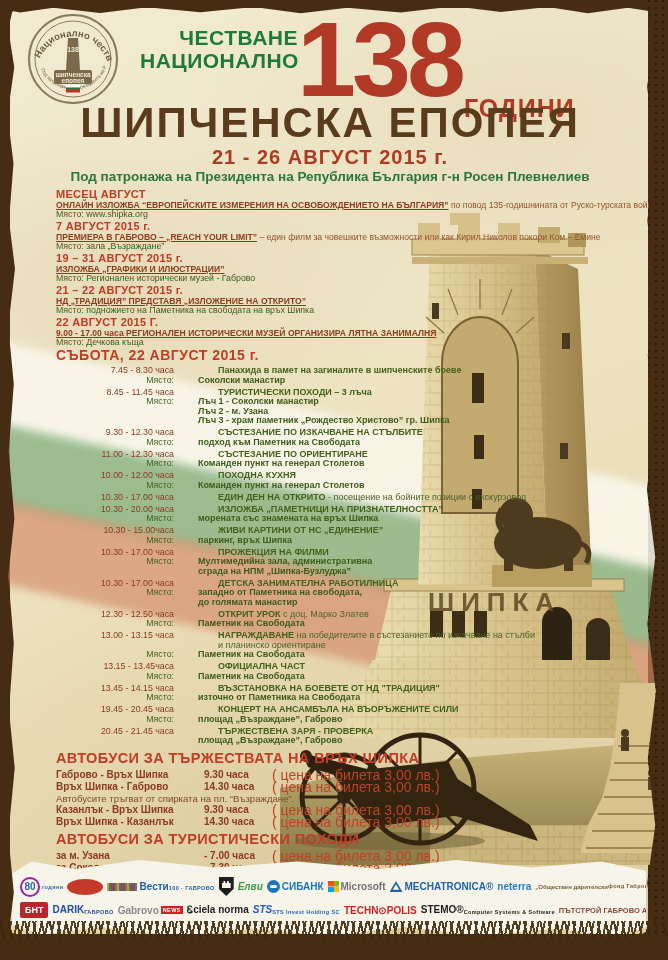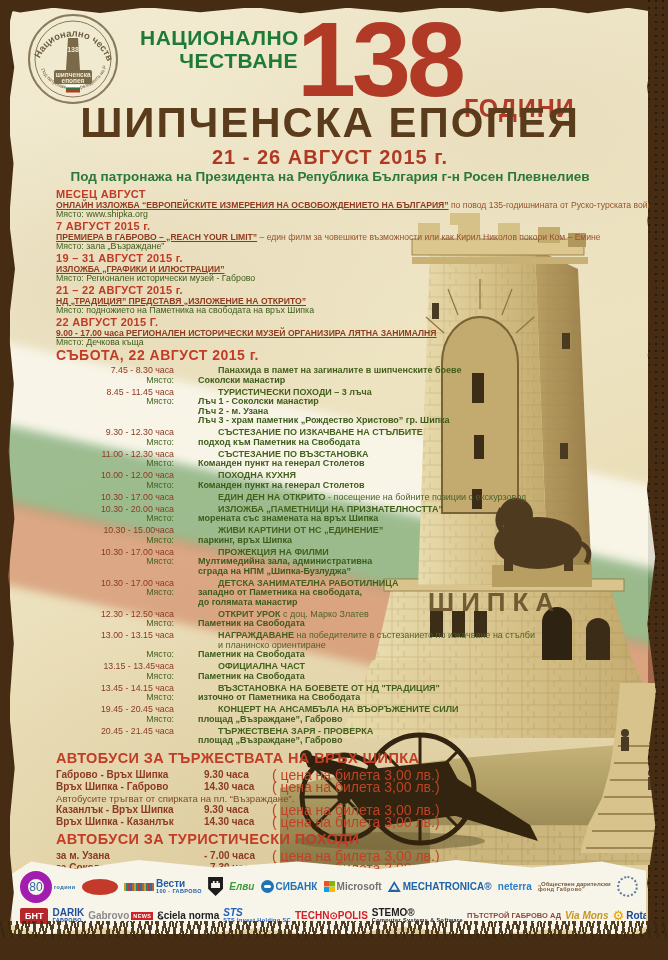--- a/index.html
+++ b/index.html
@@ -69,32 +69,32 @@
   .bus-note{font-size:9.6px;line-height:11px;color:#7c4c25;}
   
   .monument{position:absolute;left:280px;top:213px;width:388px;height:652px;z-index:5;}
   
   .sponsors{position:absolute;left:12px;right:22px;top:860px;height:76px;z-index:30;background:#f7f4ea;
     border-radius:6px;clip-path:polygon(0 18%,3% 2%,10% 12%,20% 0,32% 10%,45% 2%,58% 12%,70% 0,82% 10%,93% 2%,100% 14%,100% 88%,95% 100%,86% 90%,74% 100%,62% 88%,50% 100%,38% 90%,26% 100%,14% 88%,5% 98%,0 86%);
     display:flex;flex-direction:column;justify-content:center;gap:3px;padding:4px 8px;box-sizing:border-box;}
   .sprow{display:flex;align-items:center;justify-content:space-between;gap:4px;}
   .spon{display:flex;align-items:center;gap:2px;white-space:nowrap;}
   .sp-label{font-weight:bold;}
-  .sp-stack{display:flex;flex-direction:column;align-items:flex-start;line-height:1;}
+  .sp-stack{display:flex;flex-direction:row;align-items:flex-end;line-height:1;}
   .sp-sub{font-size:5.5px;font-weight:bold;letter-spacing:.4px;}
   .ic{display:inline-block;}
   .ic-squares{width:11px;height:11px;background:linear-gradient(90deg,#f25022 50%,#7fba00 50%) 0 0/100% 50% no-repeat,linear-gradient(90deg,#00a4ef 50%,#ffb900 50%) 0 100%/100% 50% no-repeat;}
   .ic-gear{color:#e8a000;font-size:13px;line-height:13px;}
   .ic-triangle{width:13px;height:11px;background:#1f63a8;clip-path:polygon(50% 0,100% 100%,0 100%,50% 0,50% 30%,25% 80%,75% 80%,50% 30%);}
   .ic-dove{width:13px;height:13px;border-radius:50%;background:#1f74b8;position:relative;}
   .ic-dove:before{content:"";position:absolute;left:3px;top:5px;width:7px;height:3px;border-radius:2px;background:#fff;}
   .ic-shield{width:15px;height:19px;background:#1d1d1d;clip-path:polygon(0 0,100% 0,100% 62%,50% 100%,0 62%);position:relative;}
   .ic-shield:before{content:"";position:absolute;left:3px;top:4px;width:9px;height:7px;background:#f7f4ea;clip-path:polygon(0 100%,0 30%,20% 30%,20% 0,40% 0,40% 30%,60% 30%,60% 0,80% 0,80% 30%,100% 30%,100% 100%);}
   .ic-lace{width:17px;height:17px;border:2px dotted #5a7a96;border-radius:50%;}
-  .ic-circ80{width:16px;height:16px;border:8px solid #a21caf;border-radius:50%;color:#2d6ca3;font-size:12px;font-weight:normal;display:flex;align-items:center;justify-content:center;}
+  .ic-circ80{width:16px;height:16px;border:2px solid #a21caf;border-radius:50%;color:#2d6ca3;font-size:10px;font-weight:bold;display:flex;align-items:center;justify-content:center;}
   .ic-stripes{width:30px;height:8px;background:repeating-linear-gradient(90deg,#c94 0 2px,#286 2px 4px,#c33 4px 6px,#36a 6px 8px,#a63 8px 10px);}
   .bnt-box{background:#b5272b;color:#fff;font-weight:800;font-size:9px;padding:3px 5px;border-radius:2px;}
 </style>
 </head>
 <body>
 
 <div class="poster">
 
   <div class="paper">
     <div class="flagband flag-white"></div>
@@ -214,22 +214,22 @@
     <text x="47" y="40" text-anchor="middle" font-size="7" font-weight="bold" fill="#f0e9d2">138</text>
     <rect x="28" y="58" width="38" height="14" rx="2" fill="#7a6a4a"></rect>
     <text x="47" y="64.5" text-anchor="middle" font-size="6.5" font-weight="bold" fill="#f0e9d2">шипченска</text>
     <text x="47" y="71" text-anchor="middle" font-size="6.5" font-weight="bold" fill="#f0e9d2">епопея</text>
     <rect x="40" y="73" width="14" height="2.5" fill="#fff"></rect>
       <rect x="40" y="75.5" width="14" height="2.5" fill="#2c7a3a"></rect>
       <rect x="40" y="78" width="14" height="2.5" fill="#b13a27"></rect>
   </svg>
 
   <div class="kicker">
+    <div>ЧЕСТВАНЕ</div>
     <div>НАЦИОНАЛНО</div>
-    <div>ЧЕСТВАНЕ</div>
   </div>
   <div class="big-number">138</div>
   <div class="years-word">ГОДИНИ</div>
   <div class="main-title">ШИПЧЕНСКА ЕПОПЕЯ</div>
   <div class="date-line">21 - 26 АВГУСТ 2015 г.</div>
   <div class="patronage">Под патронажа на Президента на Република България г-н Росен Плевнелиев</div>
 
   <div class="content" id="pre-events">
       <div class="pre-event">
         <div class="pre-date">МЕСЕЦ АВГУСТ</div>
@@ -294,21 +294,21 @@
             <span class="c title"><span>СЪСТЕЗАНИЕ ПО ИЗКАЧВАНЕ НА СТЪЛБИТЕ</span></span>
           </div>
           <div class="row">
             <span class="t lbl">Място:</span>
             <span class="c place">подход към Паметник на Свободата</span>
           </div>
         </div>
         <div class="ev">
           <div class="row">
             <span class="t">11.00  -  12.30 часа</span>
-            <span class="c title"><span>СЪСТЕЗАНИЕ ПО ВЪЗСТАНОВКА</span></span>
+            <span class="c title"><span>СЪСТЕЗАНИЕ ПО ОРИЕНТИРАНЕ</span></span>
           </div>
           <div class="row">
             <span class="t lbl">Място:</span>
             <span class="c place">Команден пункт на генерал Столетов</span>
           </div>
         </div>
         <div class="ev">
           <div class="row">
             <span class="t">10.00 - 12.00 часа</span>
             <span class="c title"><span>ПОХОДНА КУХНЯ</span></span>

